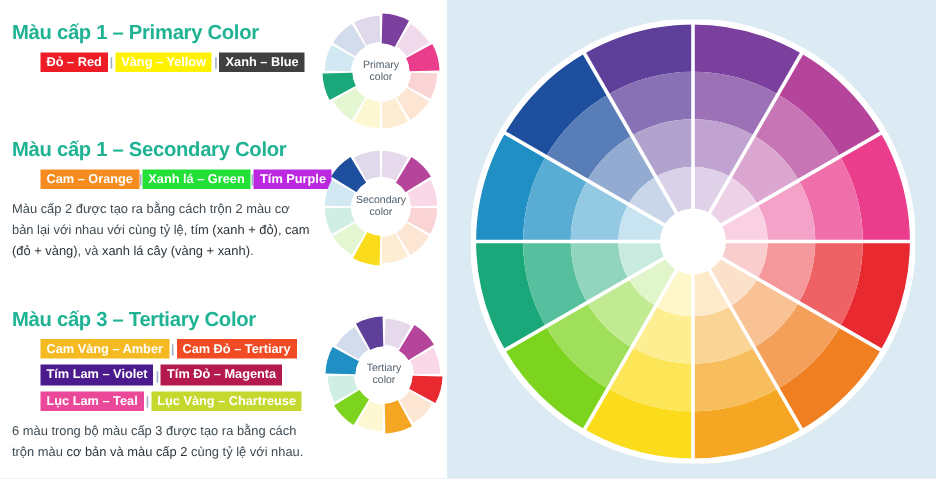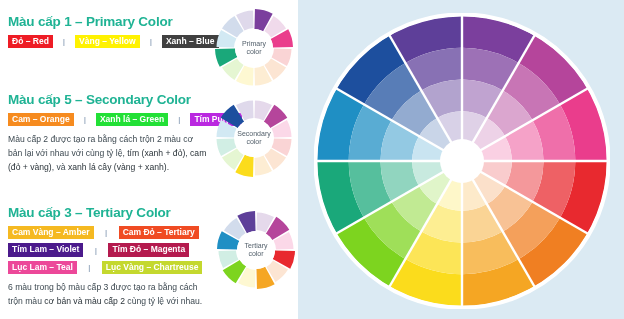--- a/index.html
+++ b/index.html
@@ -21,21 +21,21 @@
   .left-col{position:absolute;left:0;top:0;width:212px;height:319px;}
   .section{position:absolute;left:8px;width:204px;}
   .sec1{top:14px;}
   .sec2{top:92px;}
   .sec3{top:205px;}
 
   .sec-title{
     color:#1fb394;font-size:13.5px;font-weight:bold;
     letter-spacing:-.2px;white-space:nowrap;margin:0 0 6px 0;
   }
-  .chip-row{display:flex;align-items:center;gap:10px;margin-bottom:4px;}
+  .chip-row{display:flex;align-items:center;gap:0px;margin-bottom:4px;margin-left:19px;}
   .chip{
     display:inline-block;color:#ffffff;font-size:8.5px;font-weight:bold;
     padding:2px 4px 2.5px 4px;white-space:nowrap;line-height:1.05;
   }
   .chip-sep{
     display:inline-block;width:5px;color:#9fb0c4;font-size:8px;
     text-align:center;font-weight:bold;
   }
   .para{
     font-size:8.6px;color:#3e4a52;line-height:1.62;margin:7px 0 0 0;
@@ -76,21 +76,21 @@
       <div class="chip-row">
         <span class="chip" style="background: rgb(238, 28, 37); color: rgb(255, 255, 255);">Đỏ – Red</span>
         <span class="chip-sep" style="color: rgb(159, 176, 196);">|</span>
         <span class="chip" style="background: rgb(255, 242, 0); color: rgb(255, 255, 255);">Vàng – Yellow</span>
         <span class="chip-sep" style="color: rgb(159, 176, 196);">|</span>
         <span class="chip" style="background: #404040; color: rgb(255, 255, 255);">Xanh – Blue</span>
       </div>
     </div>
 
     <div class="section sec2">
-      <div class="sec-title" style="color: rgb(31, 179, 148);">Màu cấp 5 – Secondary Color</div>
+      <div class="sec-title" style="color: rgb(31, 179, 148);">Màu cấp 1 – Secondary Color</div>
       <div class="chip-row">
         <span class="chip" style="background: rgb(246, 139, 31); color: rgb(255, 255, 255);">Cam – Orange</span>
         <span class="chip-sep" style="color: rgb(159, 176, 196);">|</span>
         <span class="chip" style="background: rgb(34, 224, 54); color: rgb(255, 255, 255);">Xanh lá – Green</span>
         <span class="chip-sep" style="color: rgb(159, 176, 196);">|</span>
         <span class="chip" style="background: rgb(186, 40, 224); color: rgb(255, 255, 255);">Tím Purple</span>
       </div>
       <p class="para"><span>Màu cấp 2 được tạo ra bằng cách trộn 2 màu cơ bản lại với nhau với cùng tỷ lệ, </span><b>tím (xanh + đỏ)</b><span>, </span><b>cam (đỏ + vàng)</b><span>, và </span><b>xanh lá cây (vàng + xanh)</b><span>.</span></p>
     </div>
 

